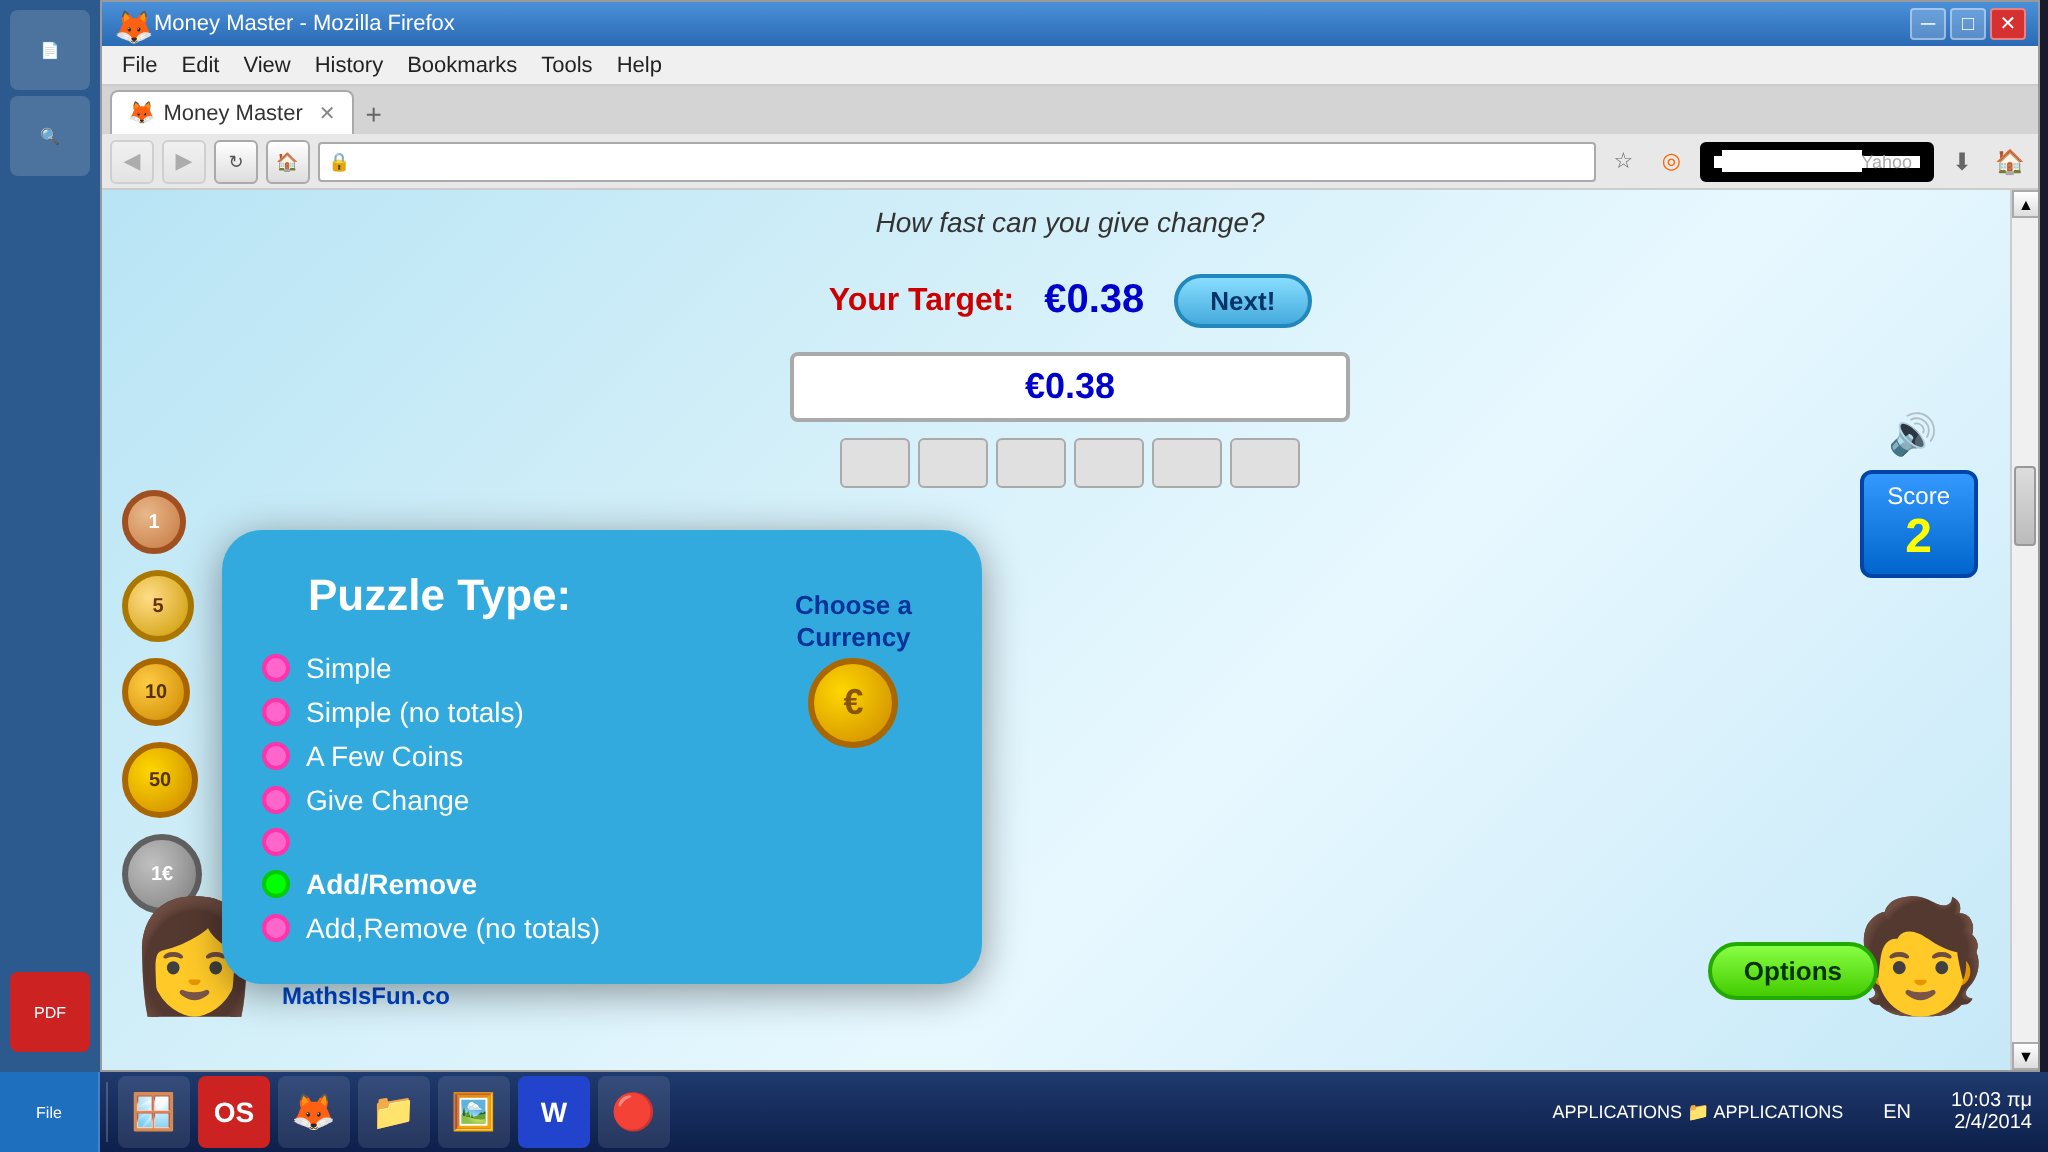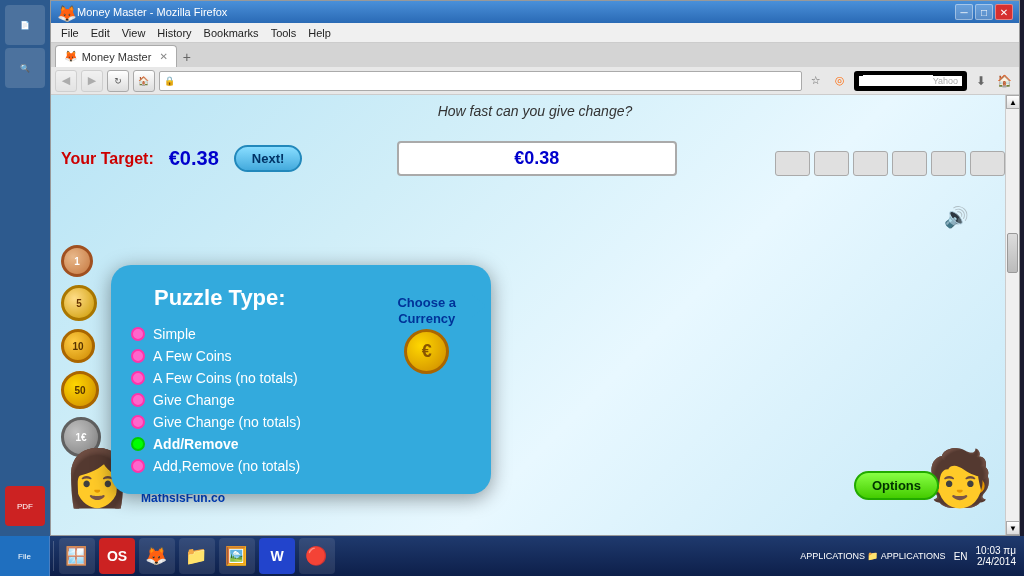--- a/index.html
+++ b/index.html
@@ -2,21 +2,21 @@
 <html><head>
   <meta charset="utf-8">
   <style>
     * { margin: 0; padding: 0; box-sizing: border-box; }
     body { width: 1024px; height: 576px; overflow: hidden; font-family: Arial, sans-serif; background: #1a1a2e; }
 
     
     .taskbar { position: absolute; bottom: 0; left: 0; width: 1024px; height: 40px; background: linear-gradient(to bottom, #1f3a6e, #0d1f4a); display: flex; align-items: center; z-index: 100; }
     .taskbar-start { width: 50px; height: 40px; background: #1f6fbf; display: flex; align-items: center; justify-content: center; color: white; font-size: 10px; border-right: 1px solid #4a7fc1; }
     .taskbar-icon { width: 36px; height: 36px; margin: 0 2px; border-radius: 4px; display: flex; align-items: center; justify-content: center; background: rgba(255,255,255,0.1); cursor: pointer; }
-    .taskbar-system { margin-left: auto; display: flex; align-items: center; padding-right: 8px; color: white; font-size: 10px; gap: 8px; }
+    .taskbar-system { margin-left: auto; display: flex; align-items: center; padding-right: 8px; color: white; font-size: 10px; gap: 20px; }
     .taskbar-clock { text-align: right; font-size: 10px; color: white; }
 
     
     .left-sidebar { position: absolute; left: 0; top: 0; width: 50px; height: 536px; background: #2d5a8e; display: flex; flex-direction: column; align-items: center; padding-top: 5px; gap: 3px; z-index: 50; }
     .sidebar-btn { width: 40px; height: 40px; background: rgba(255,255,255,0.15); border-radius: 4px; display: flex; align-items: center; justify-content: center; color: white; font-size: 10px; cursor: pointer; }
 
     
     .firefox-window { position: absolute; left: 50px; top: 0; width: 970px; height: 536px; background: #f0f0f0; border: 1px solid #999; display: flex; flex-direction: column; }
 
     
@@ -53,21 +53,21 @@
     
     .scrollbar { position: absolute; right: 0; top: 0; width: 14px; height: 100%; background: #f0f0f0; border-left: 1px solid #ccc; display: flex; flex-direction: column; }
     .scroll-btn { width: 14px; height: 14px; background: linear-gradient(to bottom, #fff, #ddd); border: 1px solid #aaa; display: flex; align-items: center; justify-content: center; font-size: 8px; cursor: pointer; }
     .scroll-track { flex: 1; position: relative; }
     .scroll-thumb { position: absolute; top: 30%; left: 1px; right: 1px; height: 40px; background: linear-gradient(to bottom, #ddd, #bbb); border: 1px solid #999; border-radius: 2px; cursor: pointer; }
 
     
     .question-text { text-align: center; font-size: 14px; color: #333; padding: 8px; font-style: italic; }
 
     
-    .game-area { display: flex; flex-direction: row; align-items: flex-end; padding: 10px; }
+    .game-area { display: flex; flex-direction: column; align-items: center; padding: 10px; }
     .target-bar { display: flex; align-items: center; gap: 15px; margin-bottom: 8px; }
     .target-label { font-size: 16px; color: #cc0000; font-weight: bold; }
     .target-amount { font-size: 20px; color: #0000cc; font-weight: bold; }
     .next-btn { background: linear-gradient(to bottom, #88ddff, #44aadd); border: 2px solid #2288bb; border-radius: 15px; padding: 4px 16px; font-size: 13px; color: #003366; font-weight: bold; cursor: pointer; }
     .score-box { position: absolute; right: 30px; top: 140px; background: linear-gradient(to bottom, #3399ff, #0066cc); border: 2px solid #0044aa; border-radius: 6px; padding: 4px 12px; text-align: center; color: white; }
     .score-label { font-size: 12px; }
     .score-value { font-size: 24px; font-weight: bold; color: #ffff00; }
     .sound-icon { position: absolute; right: 50px; top: 110px; font-size: 20px; color: #cc8800; cursor: pointer; }
 
     
@@ -154,21 +154,21 @@
   <div class="nav-bar">
     <div class="nav-btn disabled">◀</div>
     <div class="nav-btn disabled">▶</div>
     <div class="nav-btn" style="font-size:9px;">↻</div>
     <div class="nav-btn" style="font-size:9px;">🏠</div>
     <div class="address-bar">
       <span style="font-size:9px; color:#888; margin-right:3px;">🔒</span>
     </div>
     <div class="nav-icon-btn">☆</div>
     <div class="nav-icon-btn" style="color:#ff6600;">◎</div>
-    <div style="display:flex; align-items:center; border:5px solid #000000; border-radius:3px; height:20px; background:white; padding:0 4px;">
+    <div style="display:flex; align-items:center; border:7px solid #000000; border-radius:3px; height:20px; background:white; padding:0 4px;">
       <input type="text" style="border: none; outline: none; font-size: 10px; width: 70px;">
       <span style="color:#aaa; font-size:9px;">Yahoo</span>
     </div>
     <div class="nav-icon-btn" style="font-size:12px;">⬇</div>
     <div class="nav-icon-btn" style="font-size:12px;">🏠</div>
   </div>
 
   <div class="page-content">
     <div class="website">
 
@@ -188,20 +188,24 @@
         <div class="coin-display">
           <div class="coin-slot"></div>
           <div class="coin-slot"></div>
           <div class="coin-slot"></div>
           <div class="coin-slot"></div>
           <div class="coin-slot"></div>
           <div class="coin-slot"></div>
         </div>
       </div>
 
+      <div class="score-box">
+        <div class="score-label">Score</div>
+        <div class="score-value">2</div>
+      </div>
 
       <div class="sound-icon">🔊</div>
 
       <div class="coins-area">
         <div class="coin" style="width:32px;height:32px;background:radial-gradient(circle at 35% 35%,#e8b88a,#c67840);border-color:#a05020;">1</div>
         <div class="coin" style="width:36px;height:36px;background:radial-gradient(circle at 35% 35%,#ffdd88,#cc9900);border-color:#aa7700;color:#663300;">5</div>
         <div class="coin" style="width:34px;height:34px;background:radial-gradient(circle at 35% 35%,#ffcc44,#cc8800);border-color:#aa6600;color:#553300;">10</div>
         <div class="coin" style="width:38px;height:38px;background:radial-gradient(circle at 35% 35%,#ffd700,#cc8800);border-color:#aa6600;color:#553300;">50</div>
         <div class="coin" style="width:40px;height:40px;background:radial-gradient(circle at 35% 35%,#c0c0c0,#808080);border-color:#606060;">1€</div>
       </div>
@@ -219,33 +223,32 @@
           <div class="popup-arrow"></div>
         </div>
 
         <div class="puzzle-items">
           <div class="puzzle-item">
             <div class="radio-dot"></div>
             <span class="puzzle-label">Simple</span>
           </div>
           <div class="puzzle-item">
             <div class="radio-dot"></div>
+            <span class="puzzle-label">Simple (no totals)</span>
+          </div>
+          <div class="puzzle-item">
+            <div class="radio-dot"></div>
             <span class="puzzle-label">A Few Coins</span>
           </div>
           <div class="puzzle-item">
             <div class="radio-dot"></div>
-            <span class="puzzle-label">A Few Coins (no totals)</span>
-          </div>
-          <div class="puzzle-item">
-            <div class="radio-dot"></div>
             <span class="puzzle-label">Give Change</span>
           </div>
           <div class="puzzle-item">
             <div class="radio-dot"></div>
-            <span class="puzzle-label">Give Change (no totals)</span>
           </div>
           <div class="puzzle-item">
             <div class="radio-dot active"></div>
             <span class="puzzle-label active" style="font-weight:bold;text-align:right;">Add/Remove</span>
           </div>
           <div class="puzzle-item">
             <div class="radio-dot"></div>
             <span class="puzzle-label">Add,Remove (no totals)</span>
           </div>
         </div>

